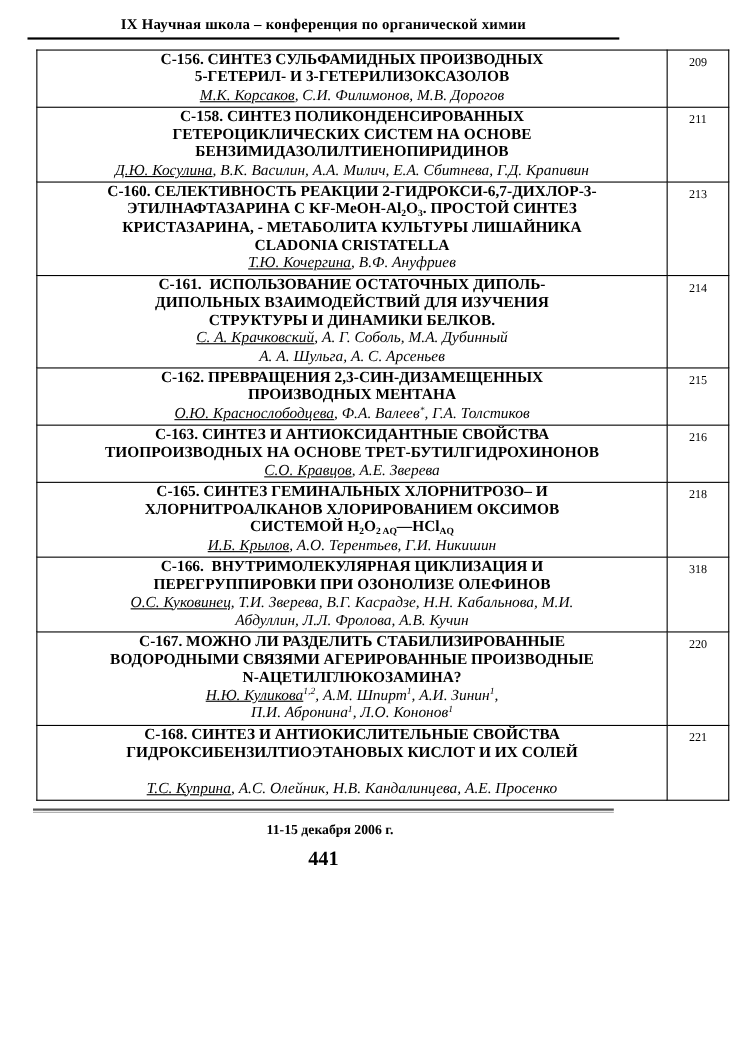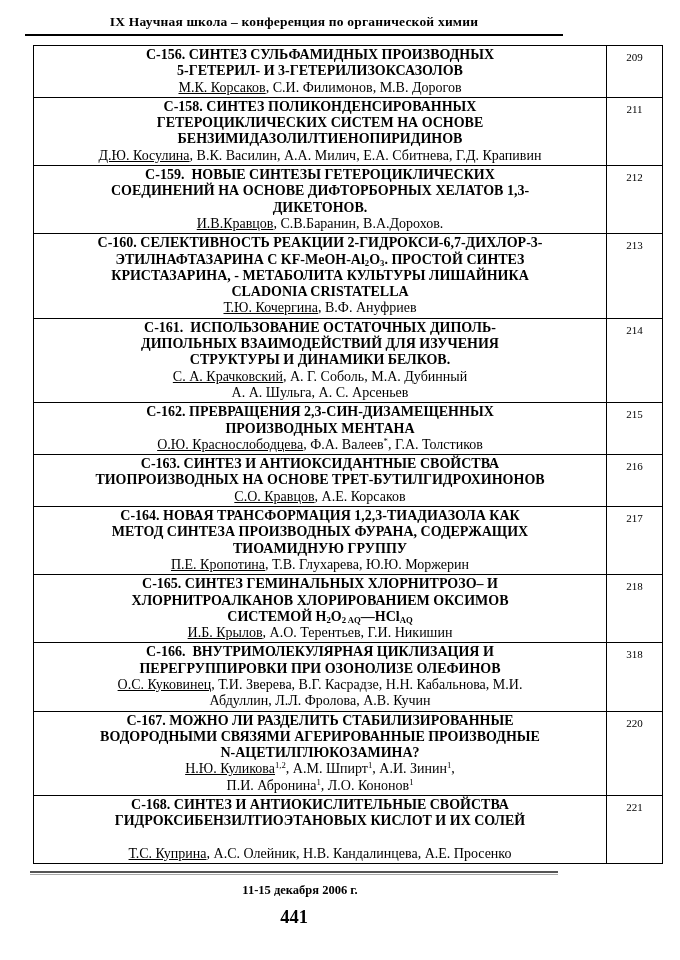--- a/index.html
+++ b/index.html
@@ -44,20 +44,21 @@
     font-weight:bold;
     font-size:14px;
     line-height:16.3px;
     white-space:pre-wrap;
   }
   .authors{
     text-align:center;
     font-size:14px;
     line-height:16.3px;
     white-space:pre-wrap;
+    font-style:italic;
   }
   .uline{text-decoration:underline;}
   .seg-i{}
   sub{font-size:0.62em;vertical-align:-0.25em;line-height:0;}
   sup{font-size:0.62em;vertical-align:0.55em;line-height:0;}
   .bottom-rule{
     margin:7px 30px 0 30px;
     border-top:2px solid #555;
     border-bottom:1px solid #aaa;
     height:1px;
@@ -99,29 +100,20 @@
   <tr>
     <td class="cell-title">
       <div class="title"><span>С-158. СИНТЕЗ ПОЛИКОНДЕНСИРОВАННЫХ
 ГЕТЕРОЦИКЛИЧЕСКИХ СИСТЕМ НА ОСНОВЕ
 БЕНЗИМИДАЗОЛИЛТИЕНОПИРИДИНОВ</span></div>
       <div class="authors"><span class="uline">Д.Ю. Косулина</span><span>, В.К. Василин, А.А. Милич, Е.А. Сбитнева, Г.Д. Крапивин</span></div>
     </td>
     <td class="cell-page">211</td>
   </tr>
 
-  <tr>
-    <td class="cell-title">
-      <div class="title"><span>С-159.  НОВЫЕ СИНТЕЗЫ ГЕТЕРОЦИКЛИЧЕСКИХ
-СОЕДИНЕНИЙ НА ОСНОВЕ ДИФТОРБОРНЫХ ХЕЛАТОВ 1,3-
-ДИКЕТОНОВ.</span></div>
-      <div class="authors"><span class="uline">И.В.Кравцов</span><span>, С.В.Баранин, В.А.Дорохов.</span></div>
-    </td>
-    <td class="cell-page">212</td>
-  </tr>
 
   <tr>
     <td class="cell-title">
       <div class="title"><span>С-160. СЕЛЕКТИВНОСТЬ РЕАКЦИИ 2-ГИДРОКСИ-6,7-ДИХЛОР-3-
 ЭТИЛНАФТАЗАРИНА С KF-MeOH-Al</span><sub>2</sub><span>O</span><sub>3</sub><span>. ПРОСТОЙ СИНТЕЗ
 КРИСТАЗАРИНА, - МЕТАБОЛИТА КУЛЬТУРЫ ЛИШАЙНИКА
 </span><span class="seg-i">CLADONIA CRISTATELLA</span></div>
       <div class="authors"><span class="uline">Т.Ю. Кочергина</span><span>, В.Ф. Ануфриев</span></div>
     </td>
     <td class="cell-page">213</td>
@@ -144,34 +136,25 @@
 ПРОИЗВОДНЫХ МЕНТАНА</span></div>
       <div class="authors"><span class="uline">О.Ю. Краснослободцева</span><span>, Ф.А. Валеев</span><sup>*</sup><span>, Г.А. Толстиков</span></div>
     </td>
     <td class="cell-page">215</td>
   </tr>
 
   <tr>
     <td class="cell-title">
       <div class="title"><span>С-163. СИНТЕЗ И АНТИОКСИДАНТНЫЕ СВОЙСТВА
 ТИОПРОИЗВОДНЫХ НА ОСНОВЕ </span><span class="seg-i">ТРЕТ</span><span>-БУТИЛГИДРОХИНОНОВ</span></div>
-      <div class="authors"><span class="uline">С.О. Кравцов</span><span>, А.Е. Корсаков</span></div>
+      <div class="authors"><span class="uline">С.О. Кравцов</span><span>, А.Е. Зверева</span></div>
     </td>
     <td class="cell-page">216</td>
   </tr>
 
-  <tr>
-    <td class="cell-title">
-      <div class="title"><span>С-164. НОВАЯ ТРАНСФОРМАЦИЯ 1,2,3-ТИАДИАЗОЛА КАК
-МЕТОД СИНТЕЗА ПРОИЗВОДНЫХ ФУРАНА, СОДЕРЖАЩИХ
-ТИОАМИДНУЮ ГРУППУ</span></div>
-      <div class="authors"><span class="uline">П.Е. Кропотина</span><span>, Т.В. Глухарева, Ю.Ю. Моржерин</span></div>
-    </td>
-    <td class="cell-page">217</td>
-  </tr>
 
   <tr>
     <td class="cell-title">
       <div class="title"><span>С-165. СИНТЕЗ ГЕМИНАЛЬНЫХ ХЛОРНИТРОЗО– И
 ХЛОРНИТРОАЛКАНОВ ХЛОРИРОВАНИЕМ ОКСИМОВ
 СИСТЕМОЙ H</span><sub>2</sub><span>O</span><sub>2 AQ</sub><span>—HCl</span><sub>AQ</sub></div>
       <div class="authors"><span class="uline">И.Б. Крылов</span><span>, А.О. Терентьев, Г.И. Никишин</span></div>
     </td>
     <td class="cell-page">218</td>
   </tr>

